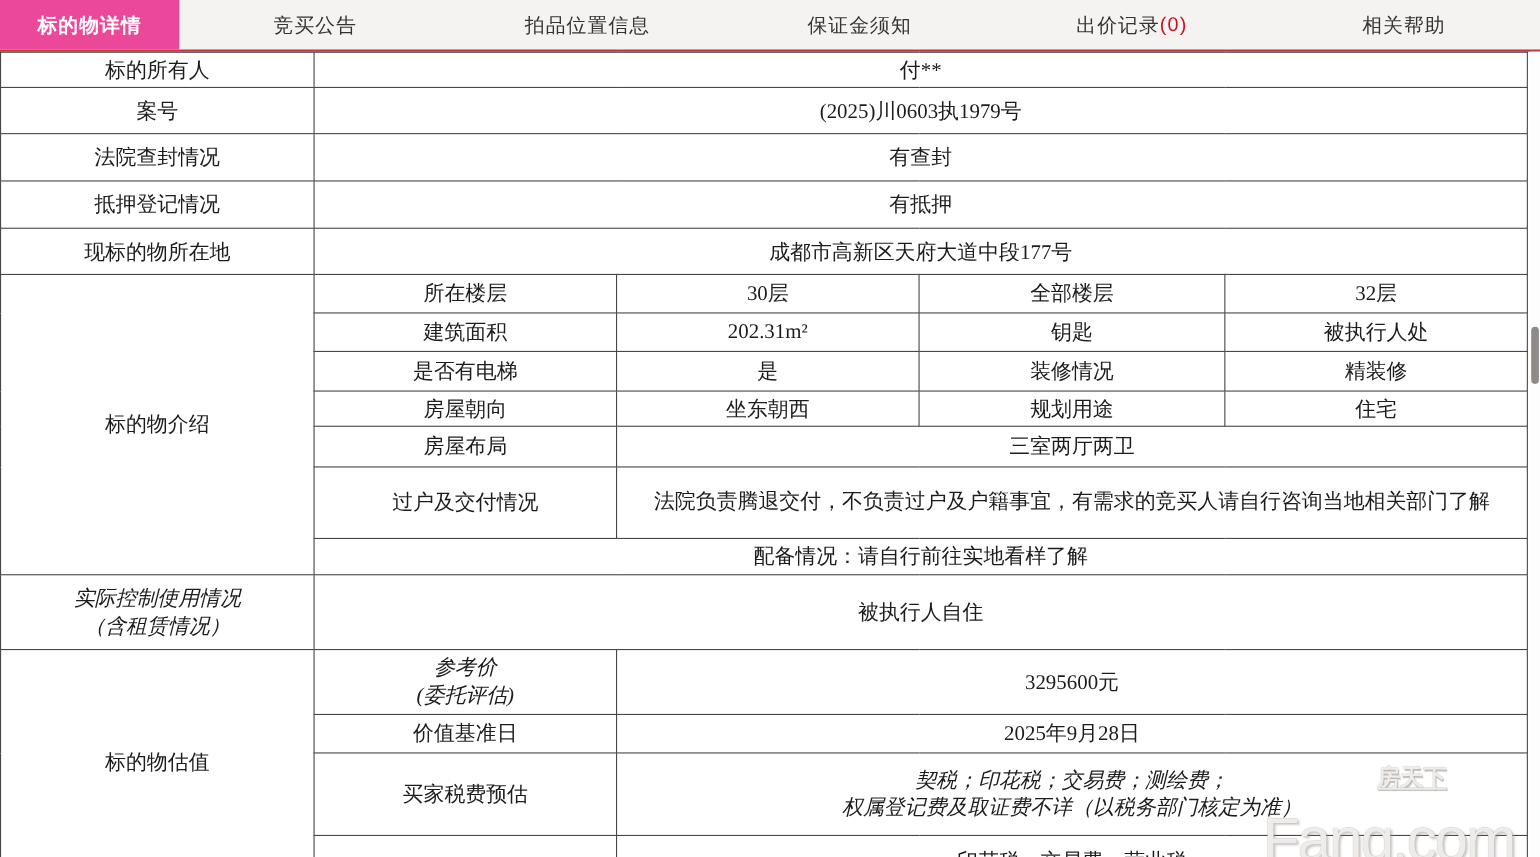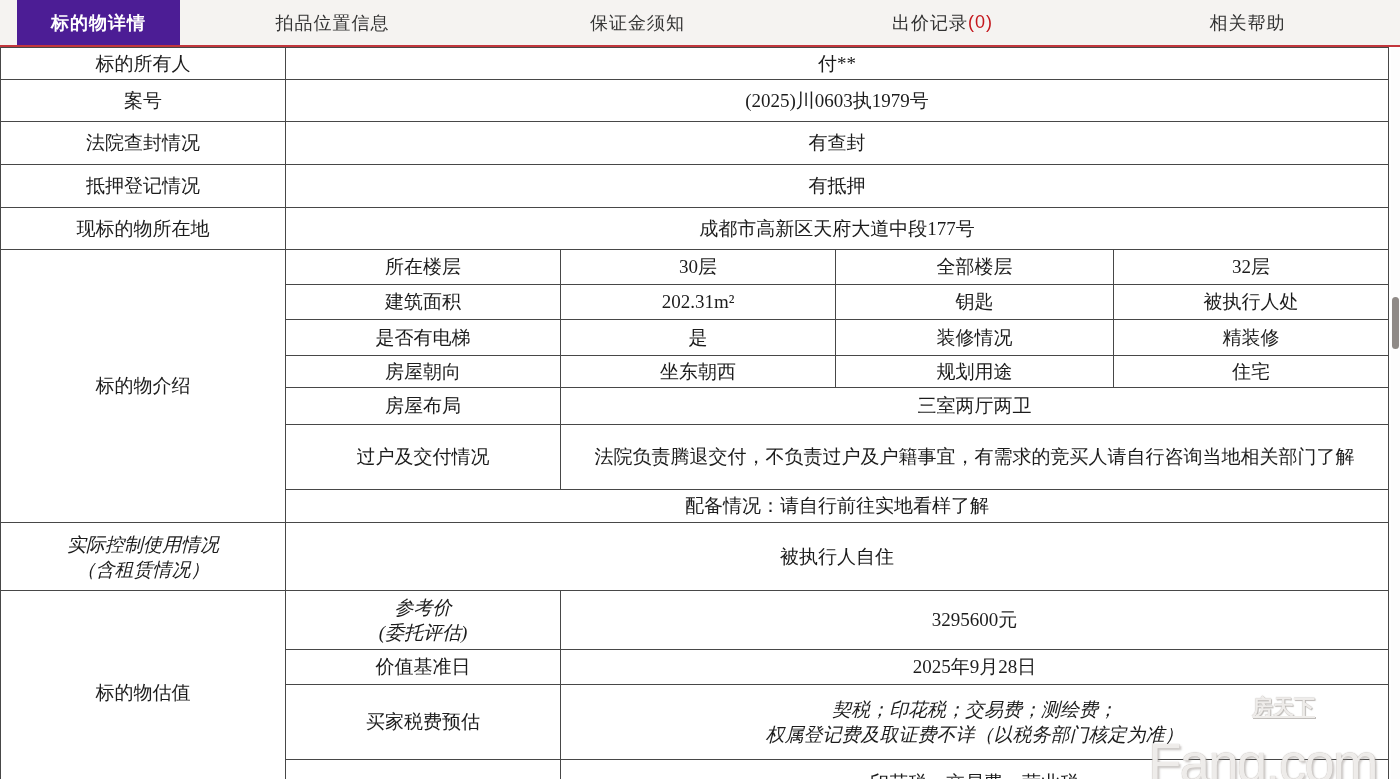--- a/index.html
+++ b/index.html
@@ -10,21 +10,21 @@
   .nav {
     display:flex; align-items:stretch; height:47px; width:1400px;
     background:#f5f3f1; border-bottom:2px solid #c2363c;
     font-family:"Liberation Sans","DejaVu Sans",sans-serif;
   }
   .nav-tab {
     flex:1; display:flex; align-items:center; justify-content:center;
     font-size:18px; color:#333; cursor:pointer; letter-spacing:1px;
   }
   .nav-tab.active {
-    flex:0 0 163px; background:#4c1d95; color:#fff; font-weight:bold;margin-left:17px;
+    flex:0 0 163px; background:#ec4899; color:#fff; font-weight:bold;
   }
   .nav-tab .badge { color:#c4161c; }
 
   
   table.detail {
     border-collapse:collapse; table-layout:fixed; width:1388px;
     font-size:19px; color:#1c1c1c;
   }
   table.detail td {
     border:1px solid #474747; text-align:center; vertical-align:middle;
@@ -56,20 +56,23 @@
   
   .scrollbar-track { position:absolute; right:0; top:47px; width:9px; height:732px; background:#fdfdfd; }
   .scrollbar-thumb { position:absolute; left:1px; top:250px; width:7px; height:52px; background:#8f8a87; border-radius:4px; }
 </style>
 </head>
 <body>
 
 <div class="nav">
   <div class="nav-tab active">
       <span>标的物详情</span>
+    </div>
+  <div class="nav-tab">
+      <span>竞买公告</span>
     </div>
   <div class="nav-tab">
       <span>拍品位置信息</span>
     </div>
   <div class="nav-tab">
       <span>保证金须知</span>
     </div>
   <div class="nav-tab">
     <span>出价记录</span>
       <span class="badge">(0)</span>

